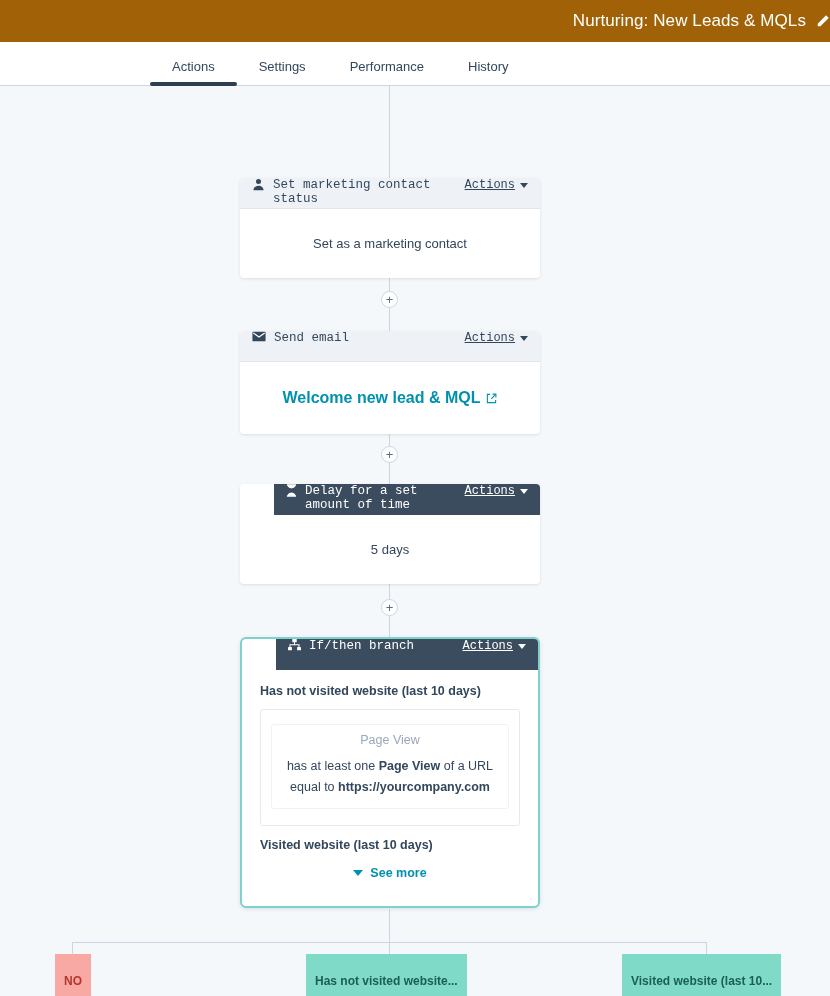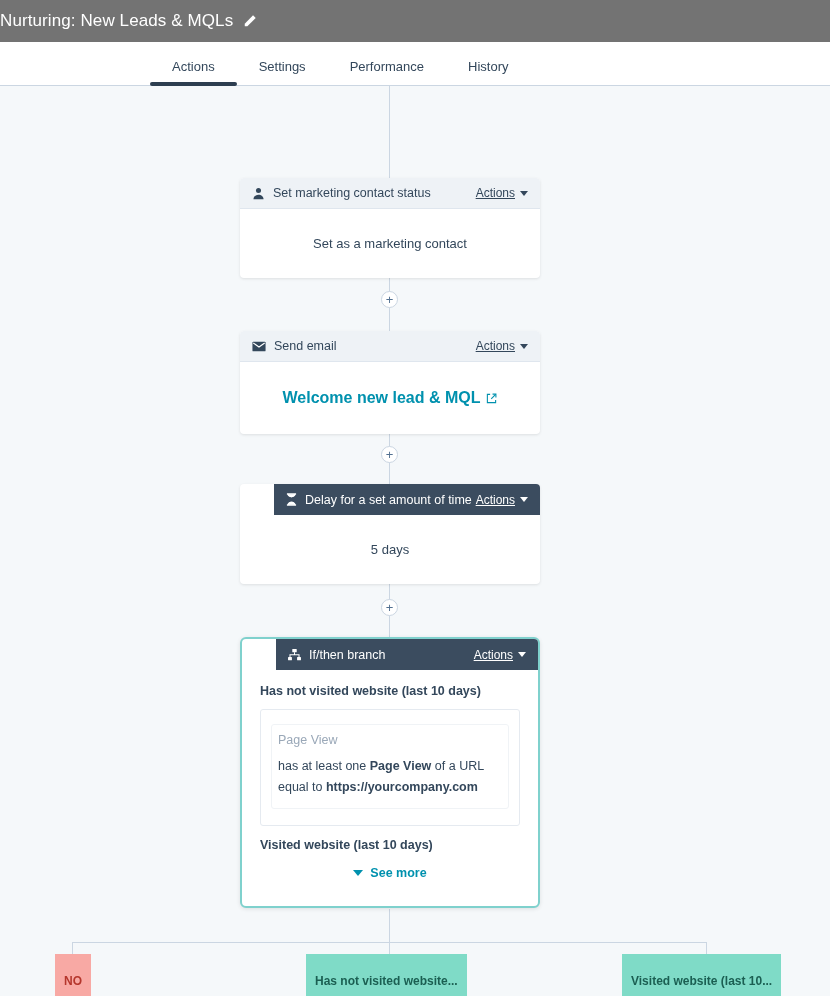--- a/index.html
+++ b/index.html
@@ -9,24 +9,24 @@
     height: 996px;
     background: #f5f8fa;
     font-family: "Liberation Sans", sans-serif;
     overflow: hidden;
     position: relative;
   }
 
   
   .titlebar {
     height: 42px;
-    background: #737373;
+    background: #a16207;
     display: flex;
     align-items: center;
-    justify-content: flex-start;
+    justify-content: flex-end;
     gap: 10px;
   }
   .titlebar-title {
     color: #ffffff;
     font-size: 17px;
     letter-spacing: 0.1px;
   }
   .edit-icon {
     display: inline-flex;
     align-items: center;
@@ -80,23 +80,24 @@
     z-index: 3;
   }
   .card.selected {
     border: 2px solid #7fd1cd;
     border-radius: 6px;
     box-shadow: 0 1px 4px rgba(0,0,0,0.10);
   }
   .card-header {
     height: 31px;
     display: flex;
-    align-items: center;
+    align-items: flex-start;
     padding: 0 12px;
     font-size: 12.5px;
+    font-family: Liberation Mono, monospace;
   }
   .card-header.light {
     background: #eef2f6;
     color: #33475b;
     border-bottom: 1px solid #dfe6ee;
   }
   .card-header.dark {
     background: #3b4c5f;
     color: #ffffff;
     margin-left: 34px;
@@ -158,20 +159,21 @@
   .condition-box {
     border: 1px solid #e5eaf0;
     border-radius: 3px;
     padding: 14px 10px 16px 10px;
     margin-bottom: 12px;
   }
   .condition-box .inner {
     border: 1px solid #f0f3f6;
     border-radius: 3px;
     padding: 8px 6px 10px 6px;
+    text-align: center;
   }
   .cond-type {
     color: #9aa8b8;
     font-size: 12.5px;
     margin-bottom: 9px;
   }
   .cond-line {
     color: #33475b;
     font-size: 12.5px;
     line-height: 21px;

